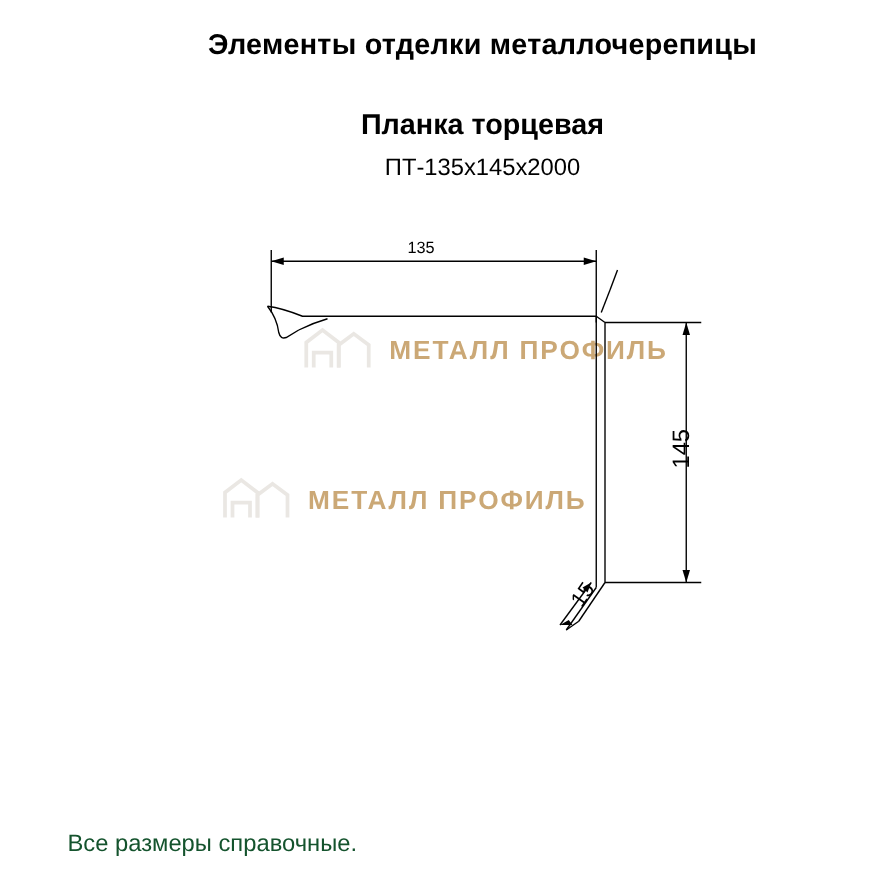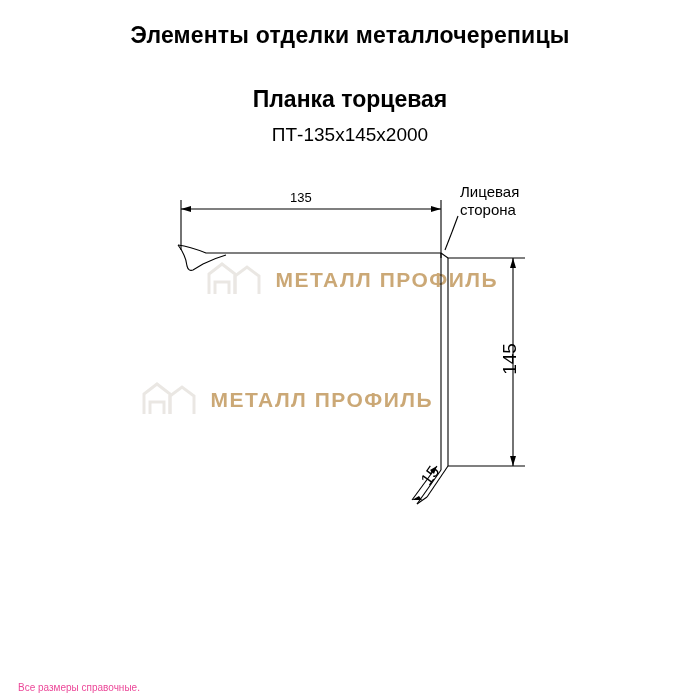--- a/index.html
+++ b/index.html
@@ -12,20 +12,21 @@
     background: #ffffff;
     font-family: "Liberation Sans", sans-serif;
     color: #000000;
     position: relative;
     overflow: hidden;
   }
   .page {
     position: relative;
     width: 560px;
     height: 700px;
+    margin-left: 36px;
   }
   .title-main {
     position: absolute;
     top: 22px;
     left: 0;
     width: 700px;
     text-align: center;
     font-size: 23px;
     font-weight: bold;
     letter-spacing: 0.2px;
@@ -104,24 +105,24 @@
   .face-label {
     left: 460px;
     top: 183px;
     font-size: 15px;
     line-height: 18px;
     text-align: left;
   }
   .footer {
     position: absolute;
     left: 18px;
-    bottom: 2px;
-    font-size: 10px;
+    bottom: 14px;
+    font-size: 19px;
     line-height: 20px;
-    color: #ec4899;
+    color: #14532d;
   }
   .footer div { white-space: nowrap; }
 </style>
 </head>
 <body>
 
 <div class="page">
 
   <div class="title-main">Элементы отделки металлочерепицы</div>
   <div class="title-sub">Планка торцевая</div>
@@ -190,22 +191,18 @@
 
       <line x1="458" y1="216" x2="452" y2="232"></line>
       <line x1="452" y1="232" x2="445" y2="250"></line>
     </g>
   </svg>
 
   <div class="label dim-135">135</div>
   <div class="label dim-145">145</div>
   <div class="label dim-15">15</div>
 
-  <div class="label face-label">
-    <div>Лицевая</div>
-    <div>сторона</div>
-  </div>
 
   <div class="footer">
     <div>Все размеры справочные.</div>
   </div>
 
 </div>
 
 </body></html>

